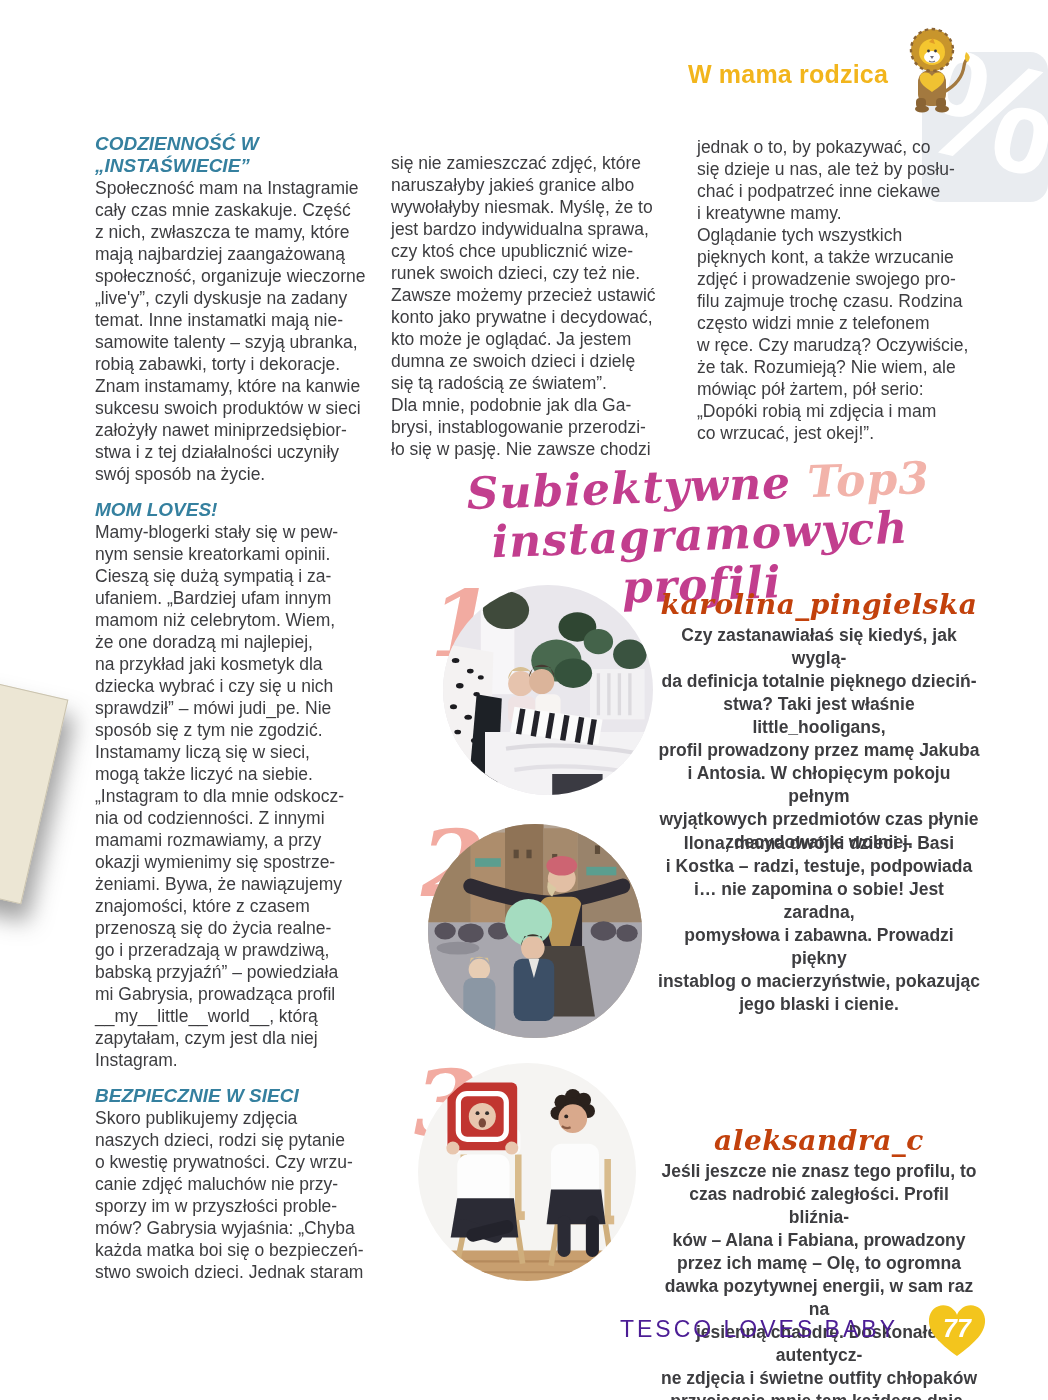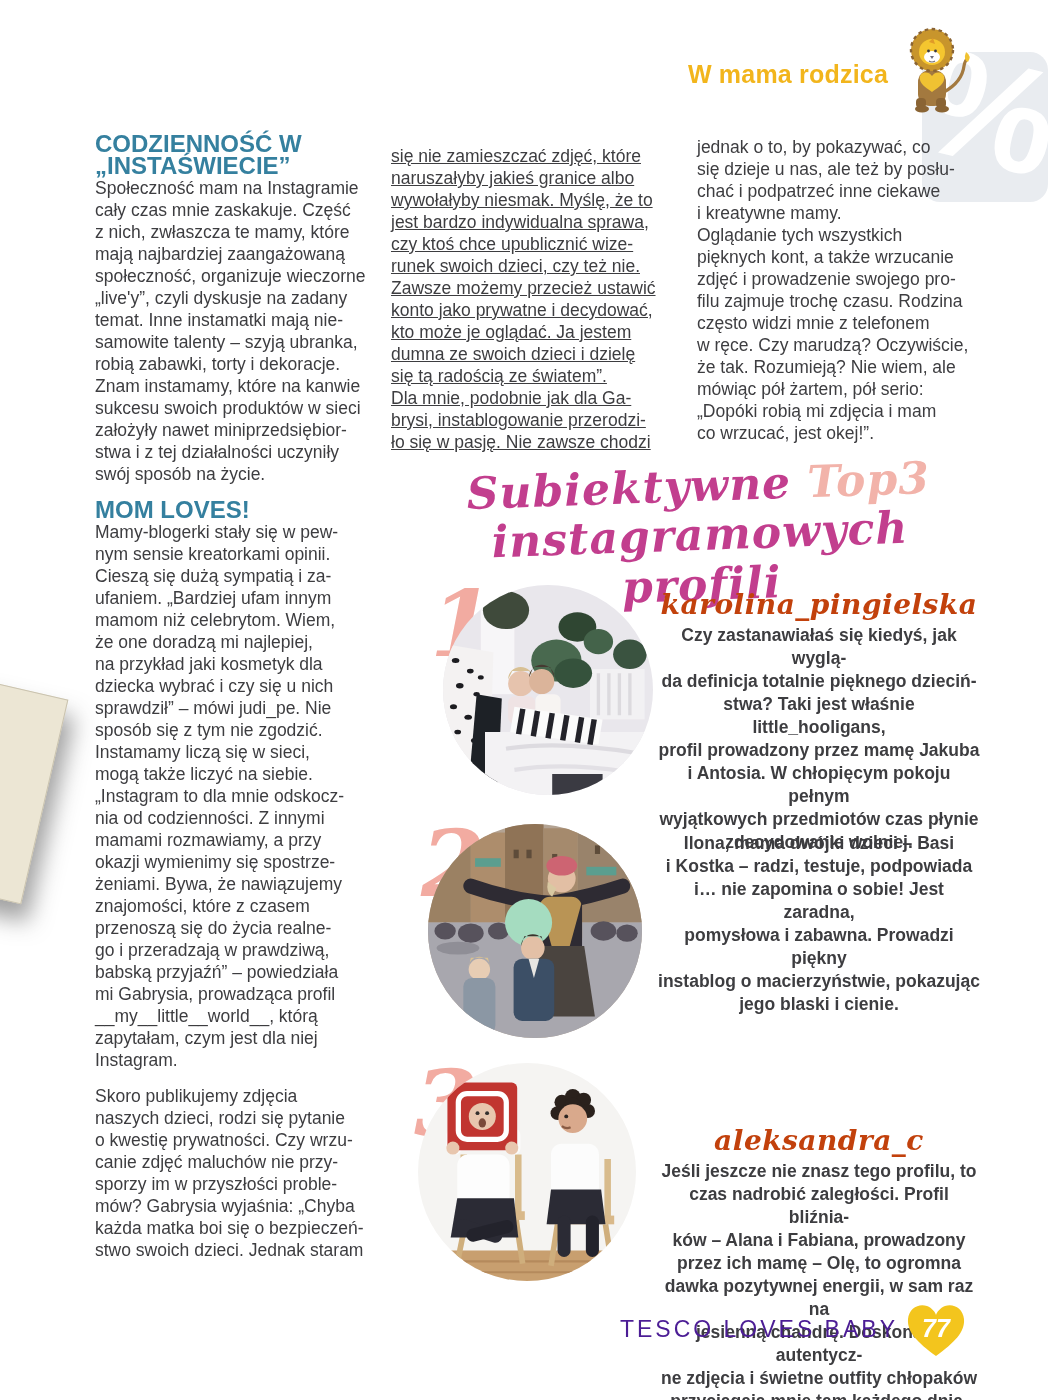--- a/index.html
+++ b/index.html
@@ -13,24 +13,24 @@
                   transform:rotate(14deg);font-family:"Liberation Sans",sans-serif;}
 
   .kicker{position:absolute;top:60px;right:160px;color:#f2b51c;font-weight:800;font-size:25px;
           letter-spacing:.2px;}
 
   .lion{position:absolute;top:24px;right:70px;width:86px;height:102px;}
 
   
   .col{position:absolute;font-size:17.5px;line-height:22px;color:#3d3d40;}
   .col1{left:95px;top:133px;width:280px;}
-  .col2{left:391px;top:145px;width:292px;text-decoration:underline;}
+  .col2{left:391px;top:152px;width:292px;}
   .col3{left:697px;top:136px;width:286px;}
   .section{margin-bottom:14px;}
-  .section-heading{color:#35809f;font-weight:700;font-size:24px;line-height:22px;}
+  .section-heading{color:#35809f;font-weight:700;font-size:19px;line-height:22px;font-style:italic;}
   .body-lines{white-space:pre-line;}
 
   
   .feature-title{position:absolute;left:420px;top:462px;width:560px;text-align:center;
                  transform:rotate(-2deg);color:#c23e8e;font-family:"DejaVu Serif",serif;
                  font-style:italic;font-weight:bold;}
   .ft-line1{font-size:44px;line-height:48px;letter-spacing:1px;}
   .ft-line2{font-size:44px;line-height:50px;letter-spacing:1px;}
   .ft-accent{color:#f2b3aa;}
 
@@ -54,21 +54,21 @@
   .item-lines{font-size:17.5px;line-height:23px;color:#3d3d40;white-space:pre-line;font-weight:bold;}
 
   
   .paper-corner{position:absolute;left:-52px;top:686px;width:96px;height:208px;background:#ece6d4;
                 border:1px solid #c9c2ae;transform:rotate(13deg);
                 box-shadow:10px 16px 22px rgba(70,70,70,.5);}
 
   
   .footer-brand{position:absolute;top:1316px;right:150px;color:#4c1d95;font-size:23px;
                 letter-spacing:3px;}
-  .page-heart{position:absolute;left:905px;top:1300px;width:62px;height:60px;text-decoration:underline;}
+  .page-heart{position:absolute;left:926px;top:1300px;width:62px;height:60px;text-decoration:underline;}
   .page-heart .num{position:absolute;left:0;top:14px;width:62px;text-align:center;color:#ffffff;
                    font-style:italic;font-weight:bold;font-size:25px;}
 </style>
 </head>
 <body>
 
 <div class="page">
 
   <div class="watermark">
     <span>%</span>
@@ -136,20 +136,21 @@
 znajomości, które z czasem
 przenoszą się do życia realne-
 go i przeradzają w prawdziwą,
 babską przyjaźń” – powiedziała
 mi Gabrysia, prowadząca profil
 __my__little__world__, którą
 zapytałam, czym jest dla niej
 Instagram.</div>
     </div>
     <div class="section">
+      <div class="section-heading">BEZPIECZNIE W SIECI</div>
       <div class="body-lines">Skoro publikujemy zdjęcia
 naszych dzieci, rodzi się pytanie
 o kwestię prywatności. Czy wrzu-
 canie zdjęć maluchów nie przy-
 sporzy im w przyszłości proble-
 mów? Gabrysia wyjaśnia: „Chyba
 każda matka boi się o bezpieczeń-
 stwo swoich dzieci. Jednak staram</div>
     </div>
   </div>

